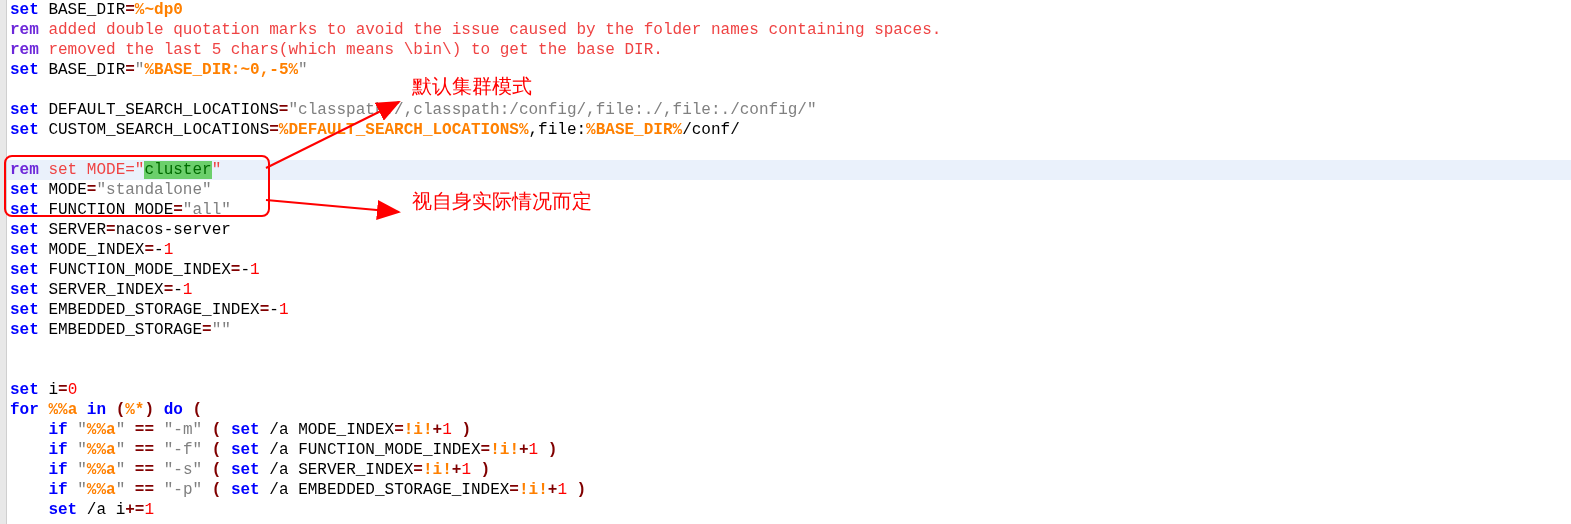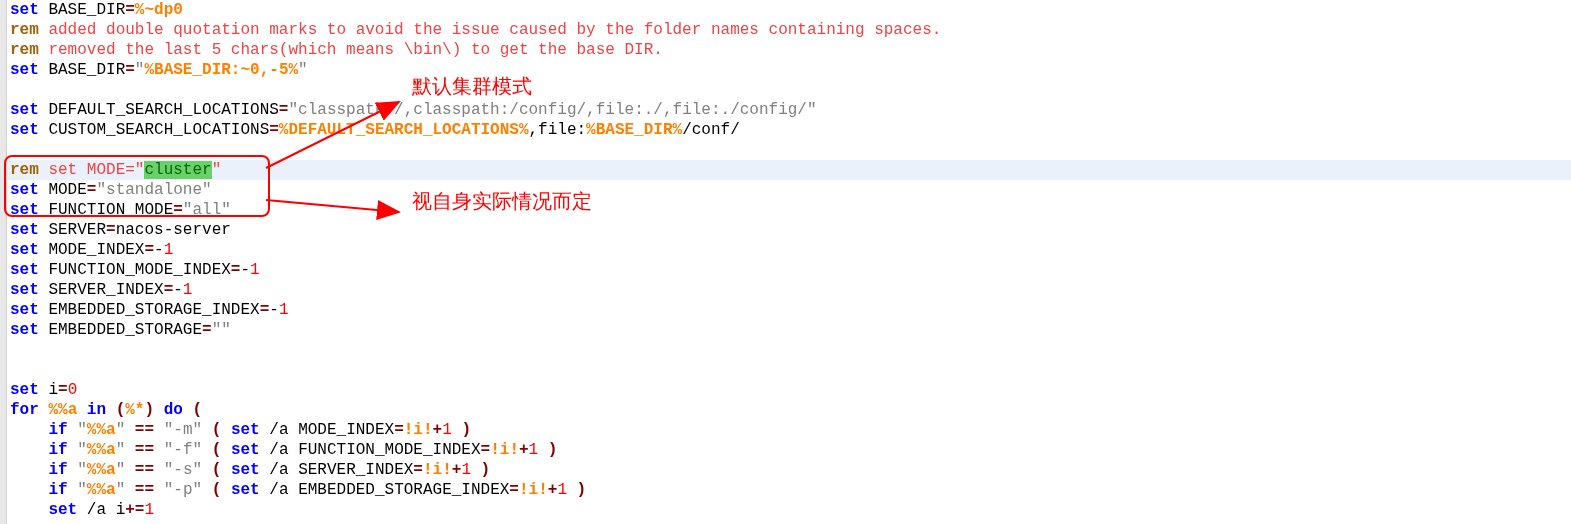--- a/index.html
+++ b/index.html
@@ -23,21 +23,21 @@
   }
   .code {
     position: absolute;
     left: 10px;
     top: 0;
     white-space: pre;
     font-family: Liberation Mono, monospace;
   }
   .kw   { color: #0000ff; font-weight: bold; }
   .rem  { color: #ef4444; }
-  .remb { color: #a16207; font-weight: bold; }
+  .remb { color: #6d28d9; font-weight: bold; }
   .op   { color: #800000; font-weight: bold; }
   .var  { color: #ff8000; font-weight: bold; }
   .num  { color: #ff0000; }
   .txt  { color: #000; }
   .str  { color: #808080; }
 
   
   .hl   { background: #6bcf6b; color: #006b00; }
 
   

